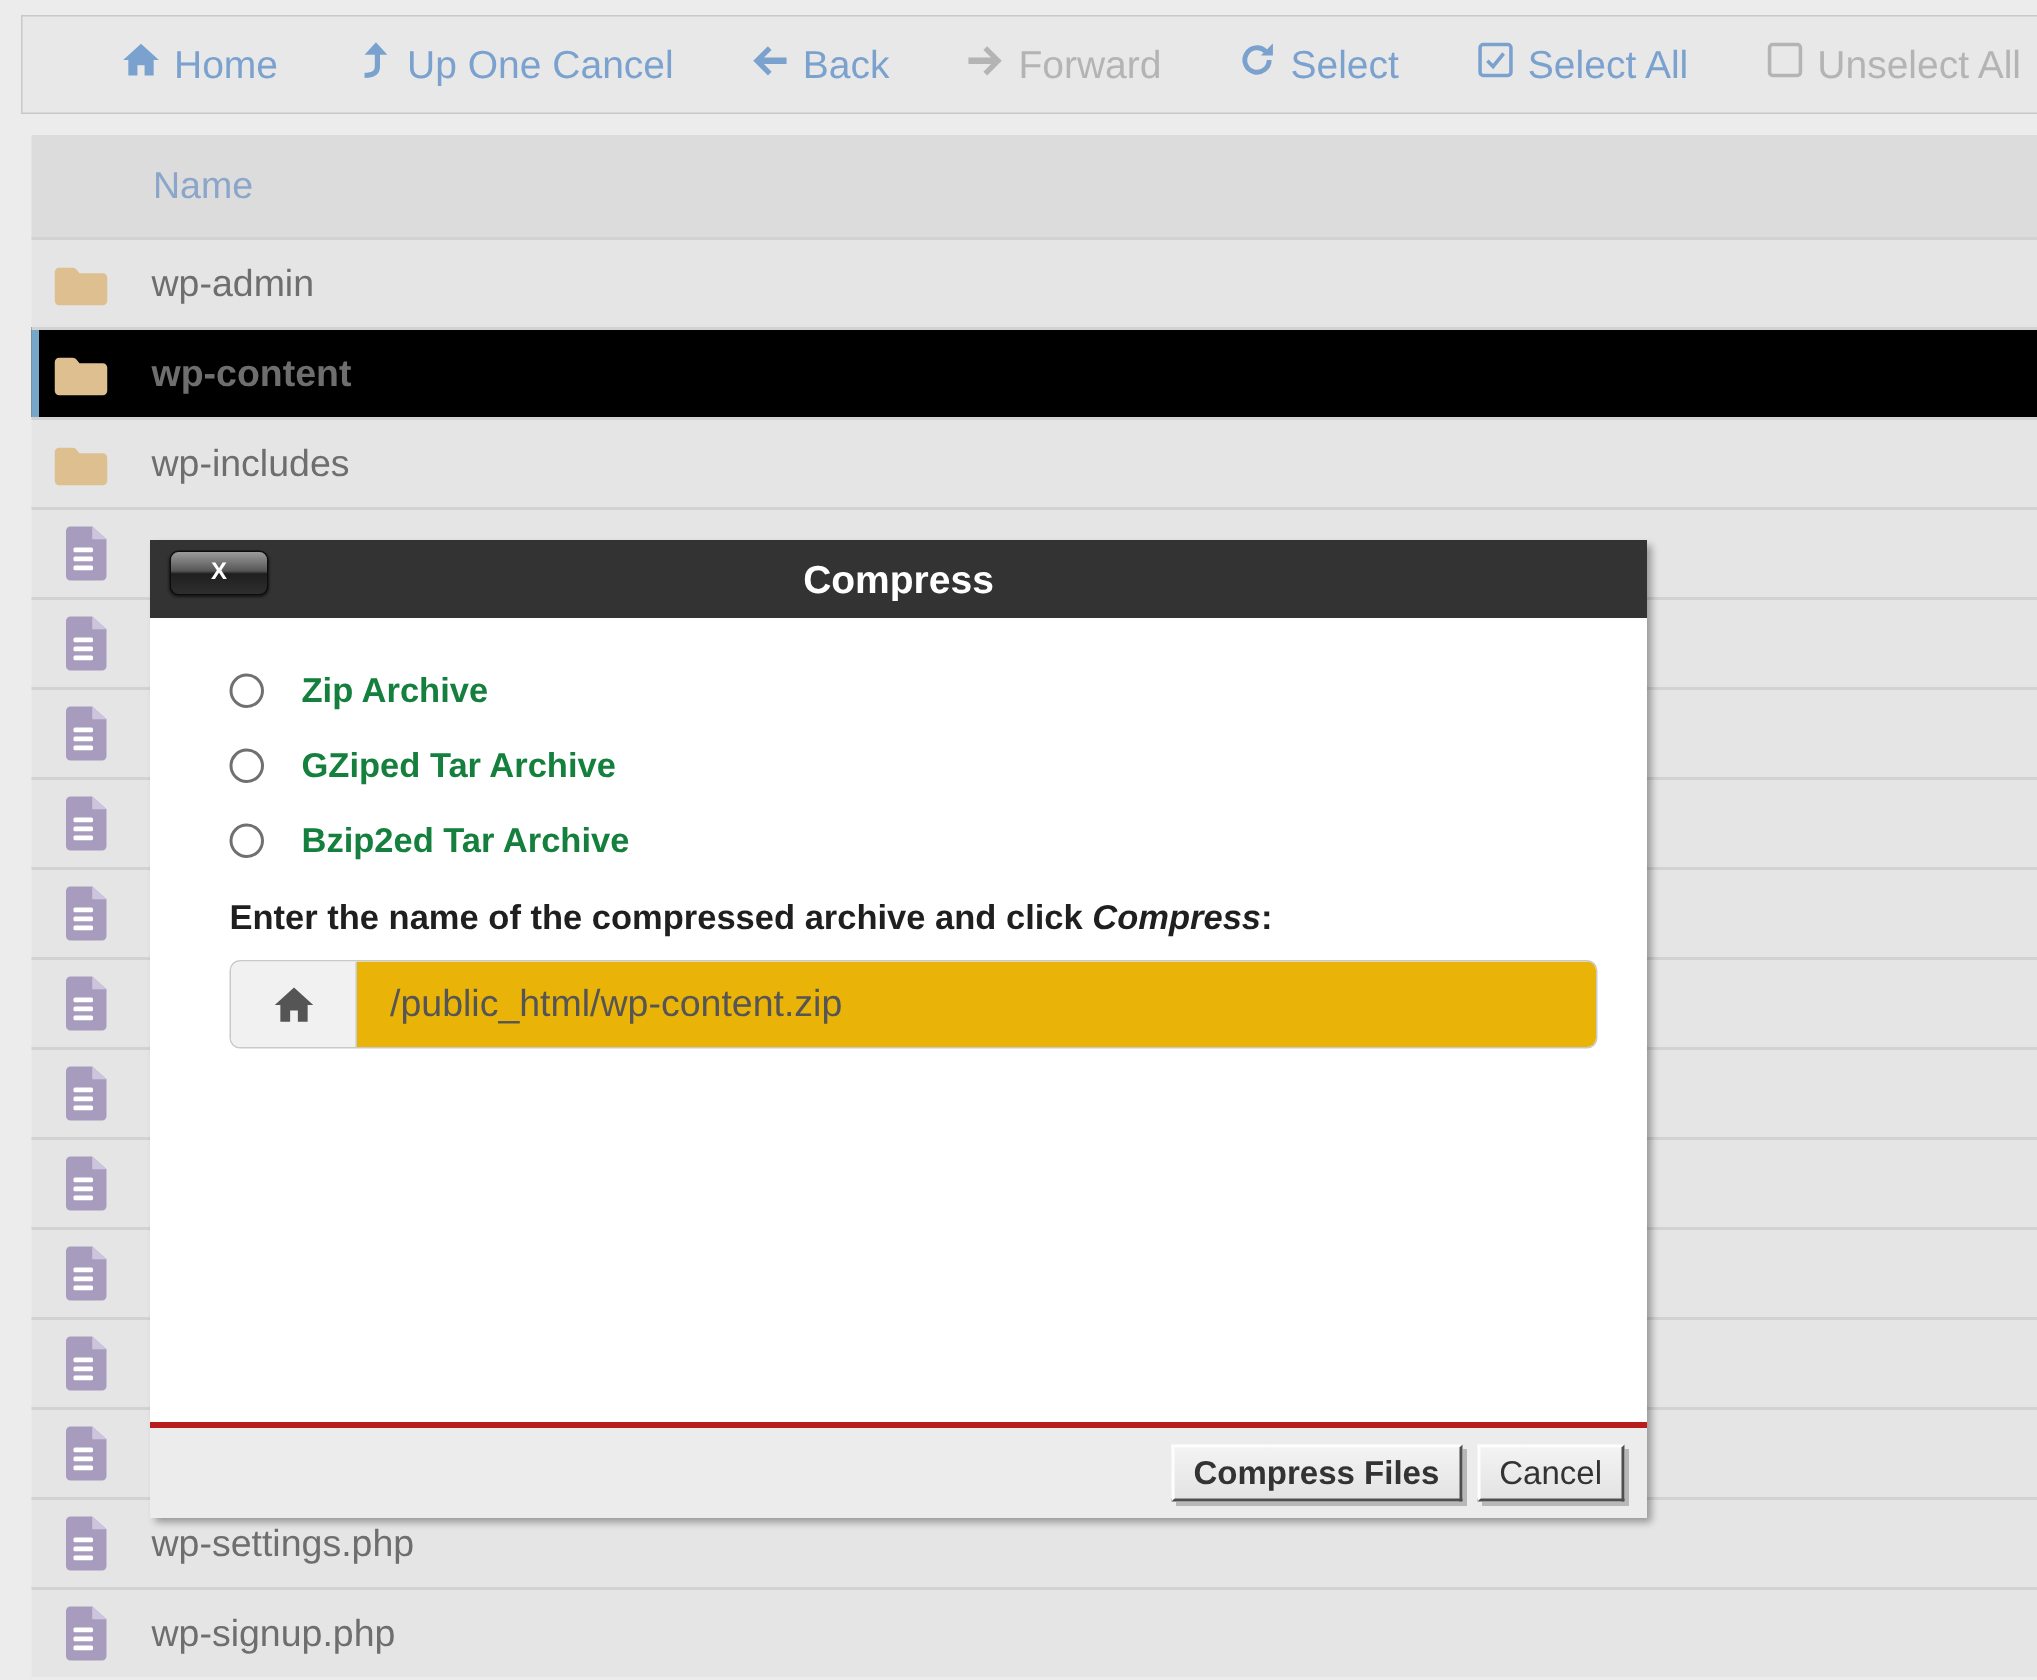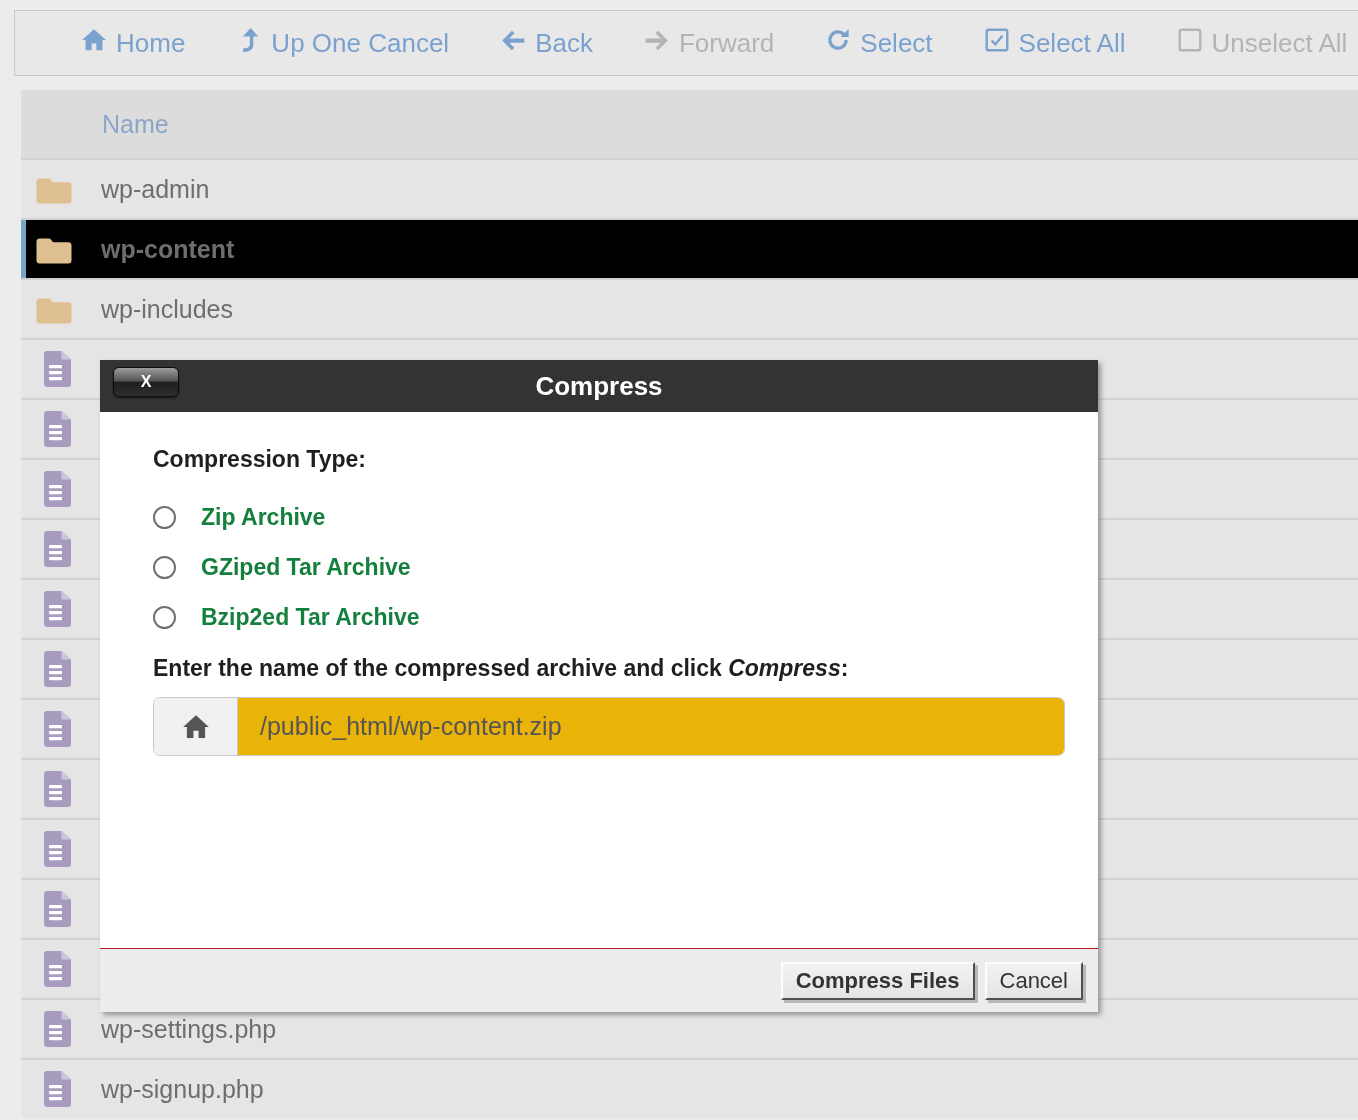--- a/index.html
+++ b/index.html
@@ -102,21 +102,21 @@
     display:flex; align-items:center; justify-content:center; flex:0 0 auto;
   }
   .input-addon svg { width:30px; height:28px; color:#555; }
   .archive-input {
     flex:1; border:none; outline:none;
     padding-left:22px; font-size:25px; color:#555;
     font-family:"Liberation Sans", sans-serif; background:#eab308;
   }
   .modal-footer {
     position:absolute; left:0; right:0; bottom:0; height:64px;
-    background:#ececec; border-top:1px solid #b91c1c;
+    background:#ececec; border-top:4px solid #b91c1c;
     display:flex; align-items:center; justify-content:flex-end;
     gap:10px; padding-right:15px;
   }
   .bevel-btn {
     height:38px; padding:0 13px;
     background:linear-gradient(#f3f3f3, #e3e3e3);
     border-style:solid; border-width:2px;
     border-color:#fdfdfd #4f4f4f #4f4f4f #fdfdfd;
     box-shadow:3px 3px 0 rgba(0,0,0,0.22);
     font-size:22px; color:#333;
@@ -383,21 +383,20 @@
   </div>
 </div>
 </div>
 
 <div class="modal">
   <div class="modal-header">
     <button class="close-btn">X</button>
     <span class="modal-title">Compress</span>
   </div>
   <div class="modal-body">
-    <div class="section-label">Compression Type:</div>
     <div id="radio-list">
   <label class="radio-row">
     <span class="radio-circle"></span>
     <span class="radio-label">Zip Archive</span>
   </label>
 
 
   <label class="radio-row">
     <span class="radio-circle"></span>
     <span class="radio-label">GZiped Tar Archive</span>

